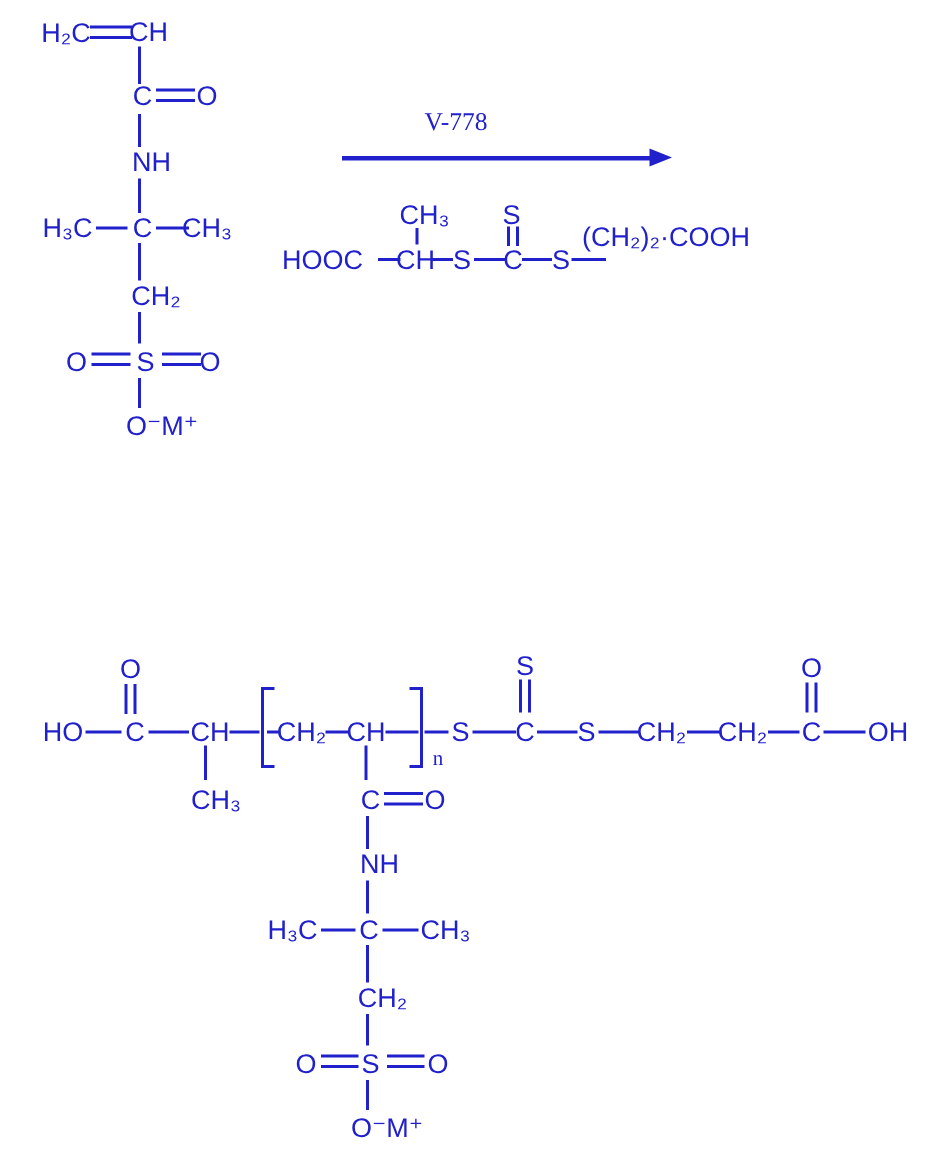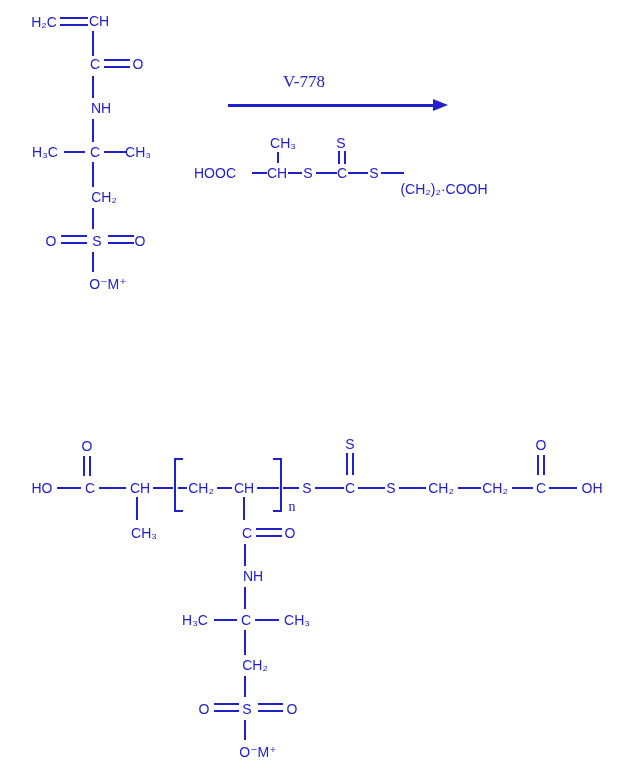--- a/index.html
+++ b/index.html
@@ -8,21 +8,21 @@
     position: relative;
     width: 634px; height: 771px;
     background: #ffffff;
     font-family: "Liberation Sans", "DejaVu Sans", sans-serif;
     color: var(--ink);
     overflow: hidden;
   }
   .atom {
     position: absolute;
     transform: translate(-50%, -50%);
-    font-size: 14px;
+    font-size: 18px;
     line-height: 1;
     white-space: pre;
     color: var(--ink);
   }
   .serif {
     font-family: "Liberation Serif", "DejaVu Serif", serif;
     font-size: 17px;
   }
   .sub-n {
     font-family: "Liberation Serif", "DejaVu Serif", serif;
@@ -96,21 +96,21 @@
   <span class="atom" style="left:215px;top:173px">HOOC</span>
   <i class="b h" style="left:252px;top:172px;width:15px"></i>
   <span class="atom" style="left:277px;top:173px">CH</span>
   <i class="b h" style="left:288px;top:172px;width:14px"></i>
   <span class="atom" style="left:308px;top:173px">S</span>
   <i class="b h" style="left:316px;top:172px;width:21px"></i>
   <span class="atom" style="left:342px;top:173px">C</span>
   <i class="b h" style="left:348px;top:172px;width:20px"></i>
   <span class="atom" style="left:374px;top:173px">S</span>
   <i class="b h" style="left:381px;top:172px;width:23px"></i>
-  <span class="atom" style="left:444px;top:189px">(CH₂)₂·COOH</span>
+  <span class="atom" style="left:444px;top:158px">(CH₂)₂·COOH</span>
 
   <span class="atom" style="left:87px;top:446px">O</span>
   <i class="b v" style="left:83px;top:456px;height:20px"></i>
   <i class="b v" style="left:89px;top:456px;height:20px"></i>
   <span class="atom" style="left:42px;top:488px">HO</span>
   <i class="b h" style="left:57px;top:487px;width:24px"></i>
   <span class="atom" style="left:90px;top:488px">C</span>
   <i class="b h" style="left:99px;top:487px;width:27px"></i>
   <span class="atom" style="left:140px;top:488px">CH</span>
   <i class="b v" style="left:136px;top:497px;height:23px"></i>

